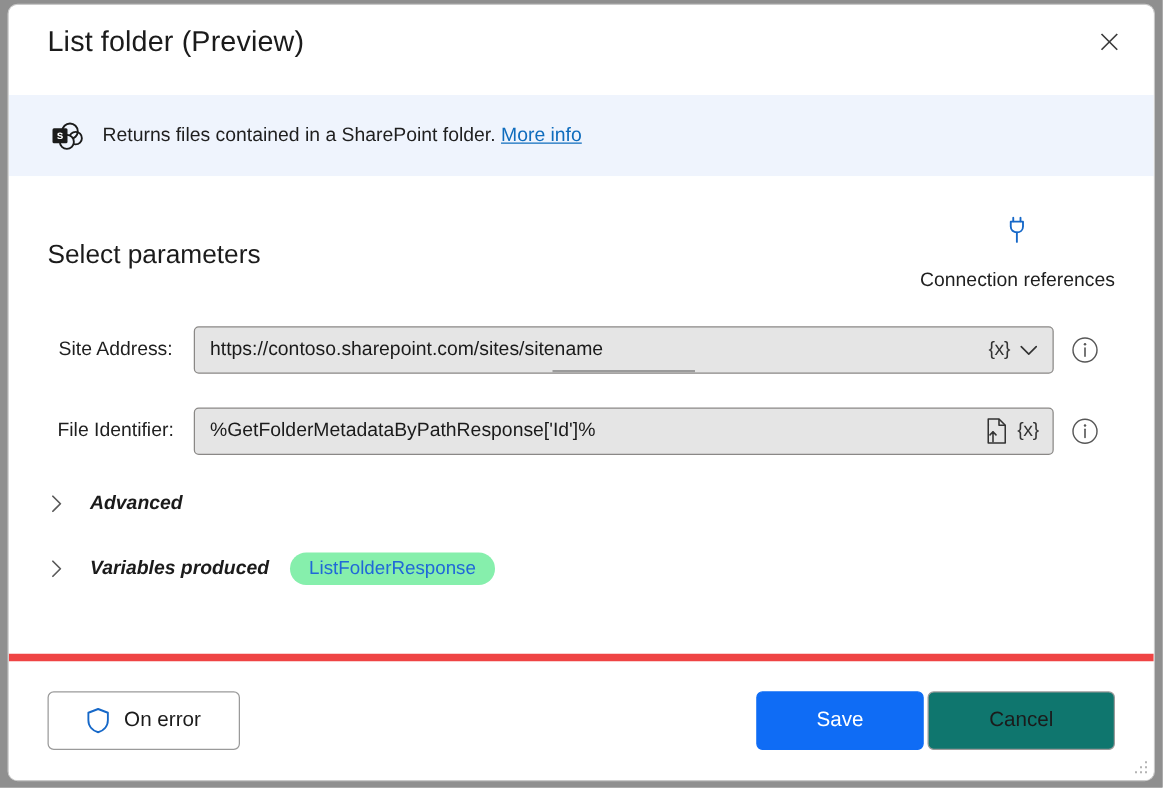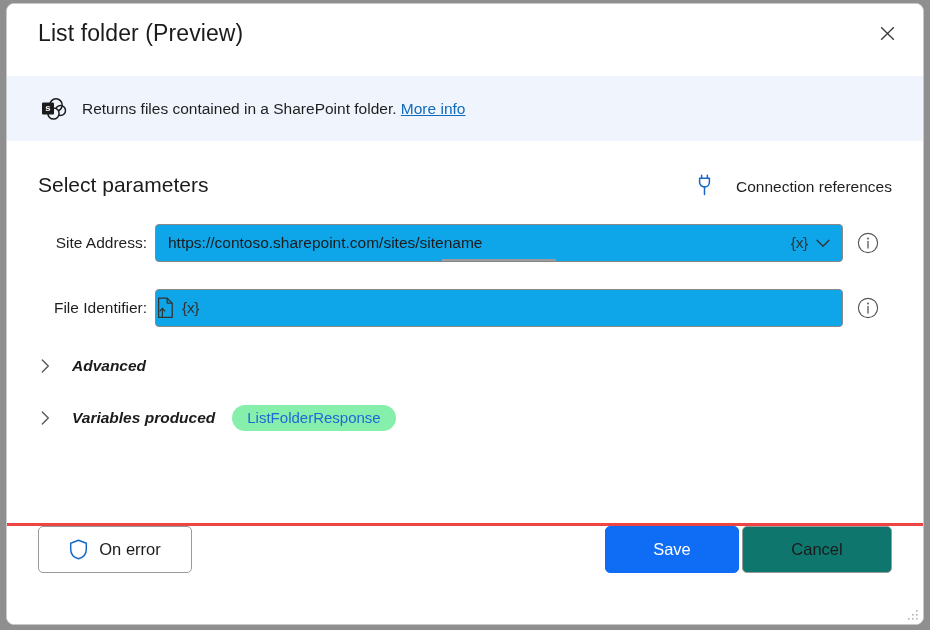--- a/index.html
+++ b/index.html
@@ -95,50 +95,51 @@
     justify-content: space-between;
     margin-top: 32px;
   }
   .section-title {
     font-size: 21px;
     color: #1b1b1b;
     font-weight: 400;
   }
   .conn-ref {
     display: flex;
-    align-items: flex-end;
+    align-items: center;
     gap: 21px;
     cursor: pointer;
+    flex-direction: column;
   }
   .conn-ref-label {
     font-size: 15.5px;
     color: #1f1f1f;
   }
 
   
   .field-row {
     display: flex;
     align-items: center;
     margin-top: 27px;
   }
   .field-label {
     width: 117px;
     flex: 0 0 117px;
     font-size: 15.5px;
     color: #1f1f1f;
-    text-align: right;
+    text-align: center;
     padding-right: 8px;
     box-sizing: border-box;
   }
   .input-shell {
     flex: 0 0 688px;
     height: 38px;
     border: 1px solid #8a8886;
     border-radius: 4px;
-    background: #0ea5e9;
+    background: #e5e5e5;
     display: flex;
     align-items: center;
     box-sizing: border-box;
     position: relative;
     overflow: hidden;
   }
   .input-shell.focused::after {
     content: "";
     position: absolute;
     left: 50%;
@@ -221,23 +222,24 @@
     font-size: 15px;
     border-radius: 13px;
     padding: 5px 15px 6px 15px;
     cursor: pointer;
     line-height: 1;
   }
 
   
   .footer {
     flex: 0 0 101px;
-    border-top: 3px solid #ef4444;
+    border-top: 6px solid #ef4444;
     background: #ffffff;
     display: flex;
+    align-items: center;
     padding: 0 31px;
     box-sizing: border-box;
     position: relative;
   }
   .btn {
     height: 47px;
     border-radius: 5px;
     font-size: 16.5px;
     display: inline-flex;
     align-items: center;
@@ -340,20 +342,21 @@
           <circle cx="11" cy="11" r="9.6" fill="none" stroke="#575757" stroke-width="1.15"></circle>
           <circle cx="11" cy="6.4" r="1.0" fill="#575757"></circle>
           <path d="M11 9.4 L11 16.0" stroke="#575757" stroke-width="1.3" stroke-linecap="round"></path>
         </svg>
       </span>
     </div>
 
     <div class="field-row">
       <div class="field-label">File Identifier:</div>
       <div class="input-shell">
+        <div class="input-value">%GetFolderMetadataByPathResponse['Id']%</div>
         <div class="input-adornments">
           <span class="file-glyph">
             <svg width="19" height="22" viewBox="0 0 19 22">
               <path d="M2.6 1.2 L11.2 1.2 L16.2 6.2 L16.2 20.4 L2.6 20.4 Z" fill="none" stroke="#333333" stroke-width="1.25" stroke-linejoin="round"></path>
               <path d="M11.2 1.2 L11.2 6.2 L16.2 6.2" fill="none" stroke="#333333" stroke-width="1.25" stroke-linejoin="round"></path>
               <path d="M6.4 19.4 L6.4 11.4 M6.4 11.4 L4.0 13.9 M6.4 11.4 L8.8 13.9" fill="none" stroke="#333333" stroke-width="1.25" stroke-linecap="round" stroke-linejoin="round"></path>
             </svg>
           </span>
           <span class="var-glyph">{x}</span>
         </div>

